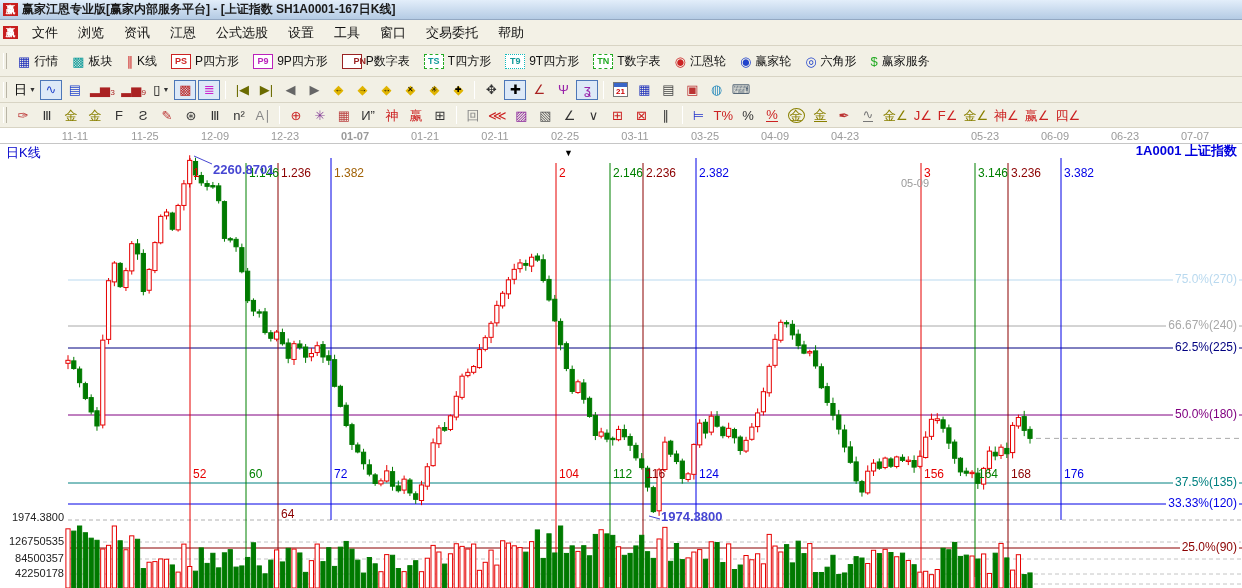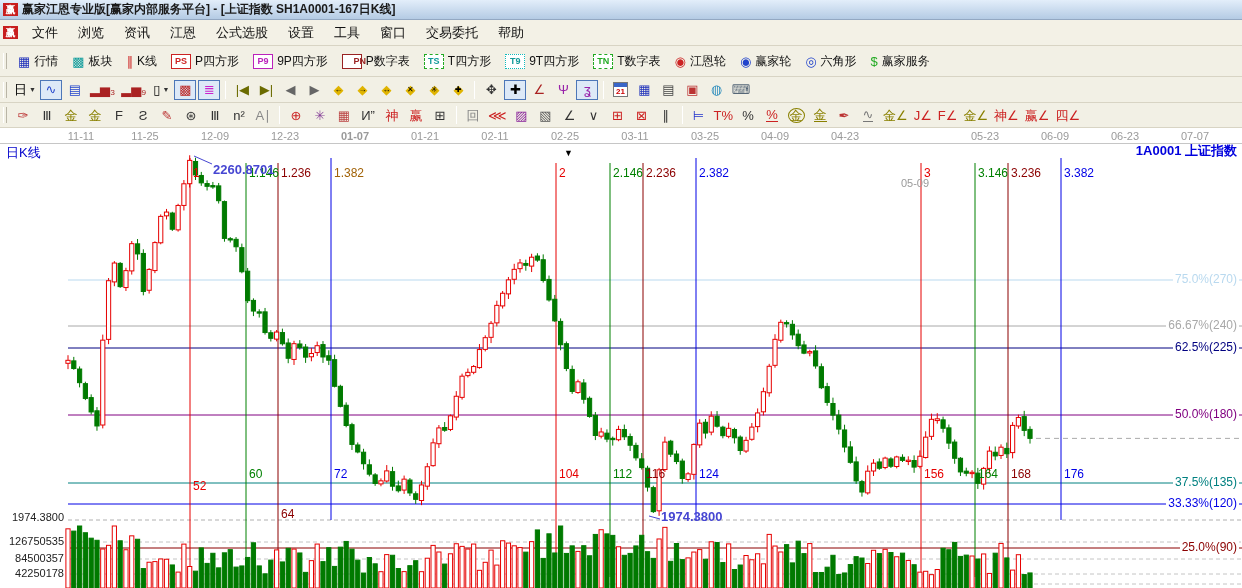--- a/index.html
+++ b/index.html
@@ -906,21 +906,21 @@
           <rect x="1022.1048192771085" y="574.5722307956104" width="4.2" height="13.427769204389575" fill="#007a00" stroke="#007a00" stroke-width="1"></rect>
           <line x1="1030" y1="426.2676246911516" x2="1030" y2="443.57204646776404" stroke="#007a00" stroke-width="1"></line>
           <rect x="1027.9" y="429.3892382028114" width="4.2" height="8.998930521468424" fill="#007a00" stroke="#007a00" stroke-width="1"></rect>
           <rect x="1027.9" y="572.9362139917696" width="4.2" height="15.063786008230453" fill="#007a00" stroke="#007a00" stroke-width="1"></rect>
           <line x1="1036" y1="438.3881687242798" x2="1242" y2="438.3881687242798" stroke="#aaaaaa" stroke-width="1" stroke-dasharray="5,4"></line>
           <line x1="194" y1="156" x2="212" y2="164" stroke="#4646d2" stroke-width="1"></line>
           <line x1="649" y1="516" x2="660" y2="519" stroke="#4646d2" stroke-width="1"></line>
         </g>
       </svg>
     <div id="marker-down" style="left: 564px; top: 20px;">▼</div>
-  <div class="date-label" style="left: 59px; text-align: center;">11-11</div>
+  <div class="date-label" style="left: 53px; text-align: center;">11-11</div>
       <div class="date-label" style="left: 123px;">11-25</div>
       <div class="date-label" style="left: 193px;">12-09</div>
       <div class="date-label" style="left: 263px;">12-23</div>
       <div class="date-label" style="left: 333px; font-weight: bold;">01-07</div>
       <div class="date-label" style="left: 403px;">01-21</div>
       <div class="date-label" style="left: 473px;">02-11</div>
       <div class="date-label" style="left: 543px;">02-25</div>
       <div class="date-label" style="left: 613px;">03-11</div>
       <div class="date-label" style="left: 683px;">03-25</div>
       <div class="date-label" style="left: 753px;">04-09</div>
@@ -935,21 +935,21 @@
       <div class="fib-label" style="top: 212px; color: rgb(0, 0, 128);">62.5%(225)</div>
       <div class="fib-label" style="top: 279px; color: rgb(128, 0, 128);">50.0%(180)</div>
       <div class="fib-label" style="top: 347px; color: rgb(0, 128, 128);">37.5%(135)</div>
       <div class="fib-label" style="top: 368px; color: rgb(0, 0, 230);">33.33%(120)</div>
       <div class="fib-label" style="top: 412px; color: rgb(139, 0, 0);">25.0%(90)</div>
       <div class="axis-left" style="top: 383px;">1974.3800</div>
       <div class="axis-left" style="top: 407px;">126750535</div>
       <div class="axis-left" style="top: 424px;">84500357</div>
       <div class="axis-left" style="top: 439px;">42250178</div>
       <div class="ratio-label" style="left: 193px; color: rgb(230, 0, 0);">1</div>
-      <div class="cycle-label" style="left: 193px; color: rgb(230, 0, 0); margin-top: 12px;">52</div>
+      <div class="cycle-label" style="left: 193px; color: rgb(230, 0, 0);">52</div>
       <div class="ratio-label" style="left: 249px; color: rgb(0, 128, 0);">1.146</div>
       <div class="cycle-label" style="left: 249px; color: rgb(0, 128, 0);">60</div>
       <div class="ratio-label" style="left: 281px; color: rgb(139, 0, 0);">1.236</div>
       <div class="cycle-label" style="left: 281px; color: rgb(139, 0, 0); margin-top: 40px;">64</div>
       <div class="ratio-label" style="left: 334px; color: #a16207;">1.382</div>
       <div class="cycle-label" style="left: 334px; color: rgb(0, 0, 230);">72</div>
       <div class="ratio-label" style="left: 559px; color: rgb(230, 0, 0);">2</div>
       <div class="cycle-label" style="left: 559px; color: rgb(230, 0, 0);">104</div>
       <div class="ratio-label" style="left: 613px; color: rgb(0, 128, 0);">2.146</div>
       <div class="cycle-label" style="left: 613px; color: rgb(0, 128, 0);">112</div>

